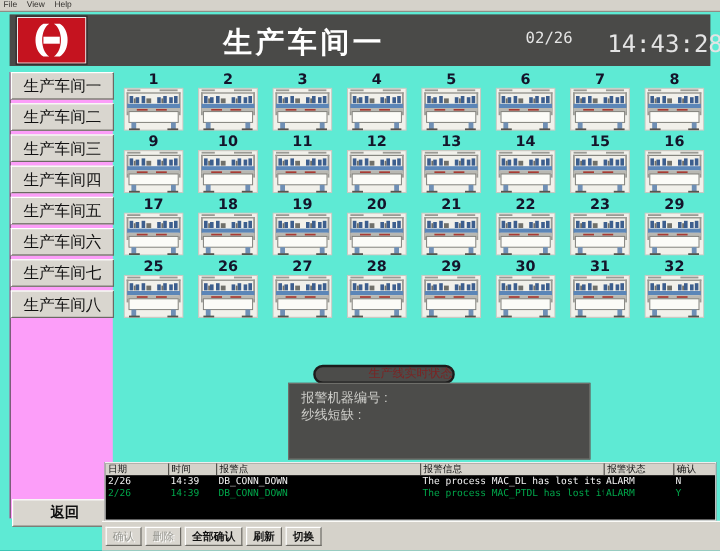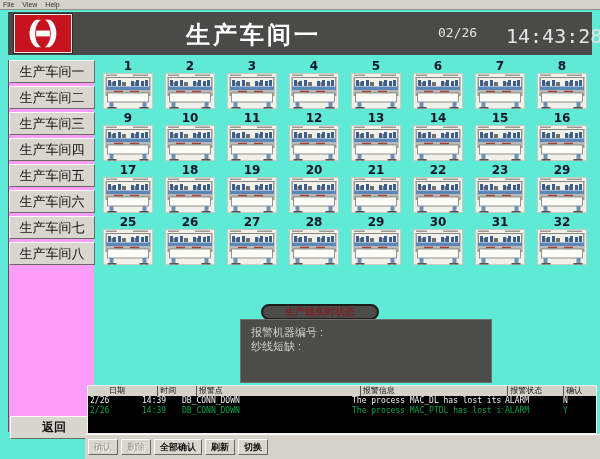--- a/index.html
+++ b/index.html
@@ -36,34 +36,34 @@
     display:grid; grid-template-columns:repeat(8, 62px); grid-auto-rows:52px; }
   .mcell { width:62px; height:52px; text-align:center; }
   .mnum { font-size:12px; font-weight:bold; color:#14142a; height:13px; line-height:13px;
     font-family:"DejaVu Sans", sans-serif; }
   .micon { display:inline-block; width:50px; height:36px; }
   .micon svg { display:block; }
 
   
   .badge { position:absolute; left:261px; top:304px; width:118px; height:16px;
     background:#4c4c4a; border:2px solid #1c1c1c; border-radius:8px;
-    font-size:10px; font-weight:bold; color:#7a2424; text-align:center; line-height:12px; }
+    font-size:10px; font-weight:normal; color:#7a2424; text-align:right; line-height:12px; }
   .panel { position:absolute; left:200px; top:319px; width:252px; height:64px;
     background:#4c4c4a; border:1px solid #6e6e6a;margin-left:40px; }
   .panel-line { font-size:11px; color:#cfcfcb; padding-left:10px; line-height:14px; }
   .panel-line:first-child { padding-top:5px; }
 
   
   .alarm { position:absolute; left:87px; top:385px; width:510px; height:49px;
     background:#000; border:1px solid #efefef; font-family:"DejaVu Sans Mono", monospace; }
   .arow { display:flex; height:10px; overflow:hidden; }
   .ahead { background:#d5d2ca; height:10px; }
   .acell { font-size:8px; line-height:10px; padding-left:2px; white-space:nowrap; overflow:hidden; }
   .ahead .acell { color:#111; border-left:1px solid #55534e; font-family:"Liberation Sans", sans-serif; font-size:8px; }
-  .ahead .acell:first-child { border-left:none;margin-left:19px; }
+  .ahead .acell:first-child { border-left:none; }
 
   
   .toolbar { position:absolute; left:85px; top:434px; width:515px; height:25px;
     background:#d5d2ca; border-top:1px solid #fbfbf8; display:flex; align-items:flex-start; padding:4px 0 0 3px; gap:3px; }
   .tbtn { height:16px; background:#d9d6cf; border:1px solid; border-color:#ffffff #6b6963 #6b6963 #ffffff;
     font-size:9px; font-weight:bold; padding:0 5px; line-height:14px; color:#111; }
   .tbtn.disabled { color:#979790; text-shadow:1px 1px 0 #fff; font-weight:normal; }
 </style>
 </head>
 <body>

